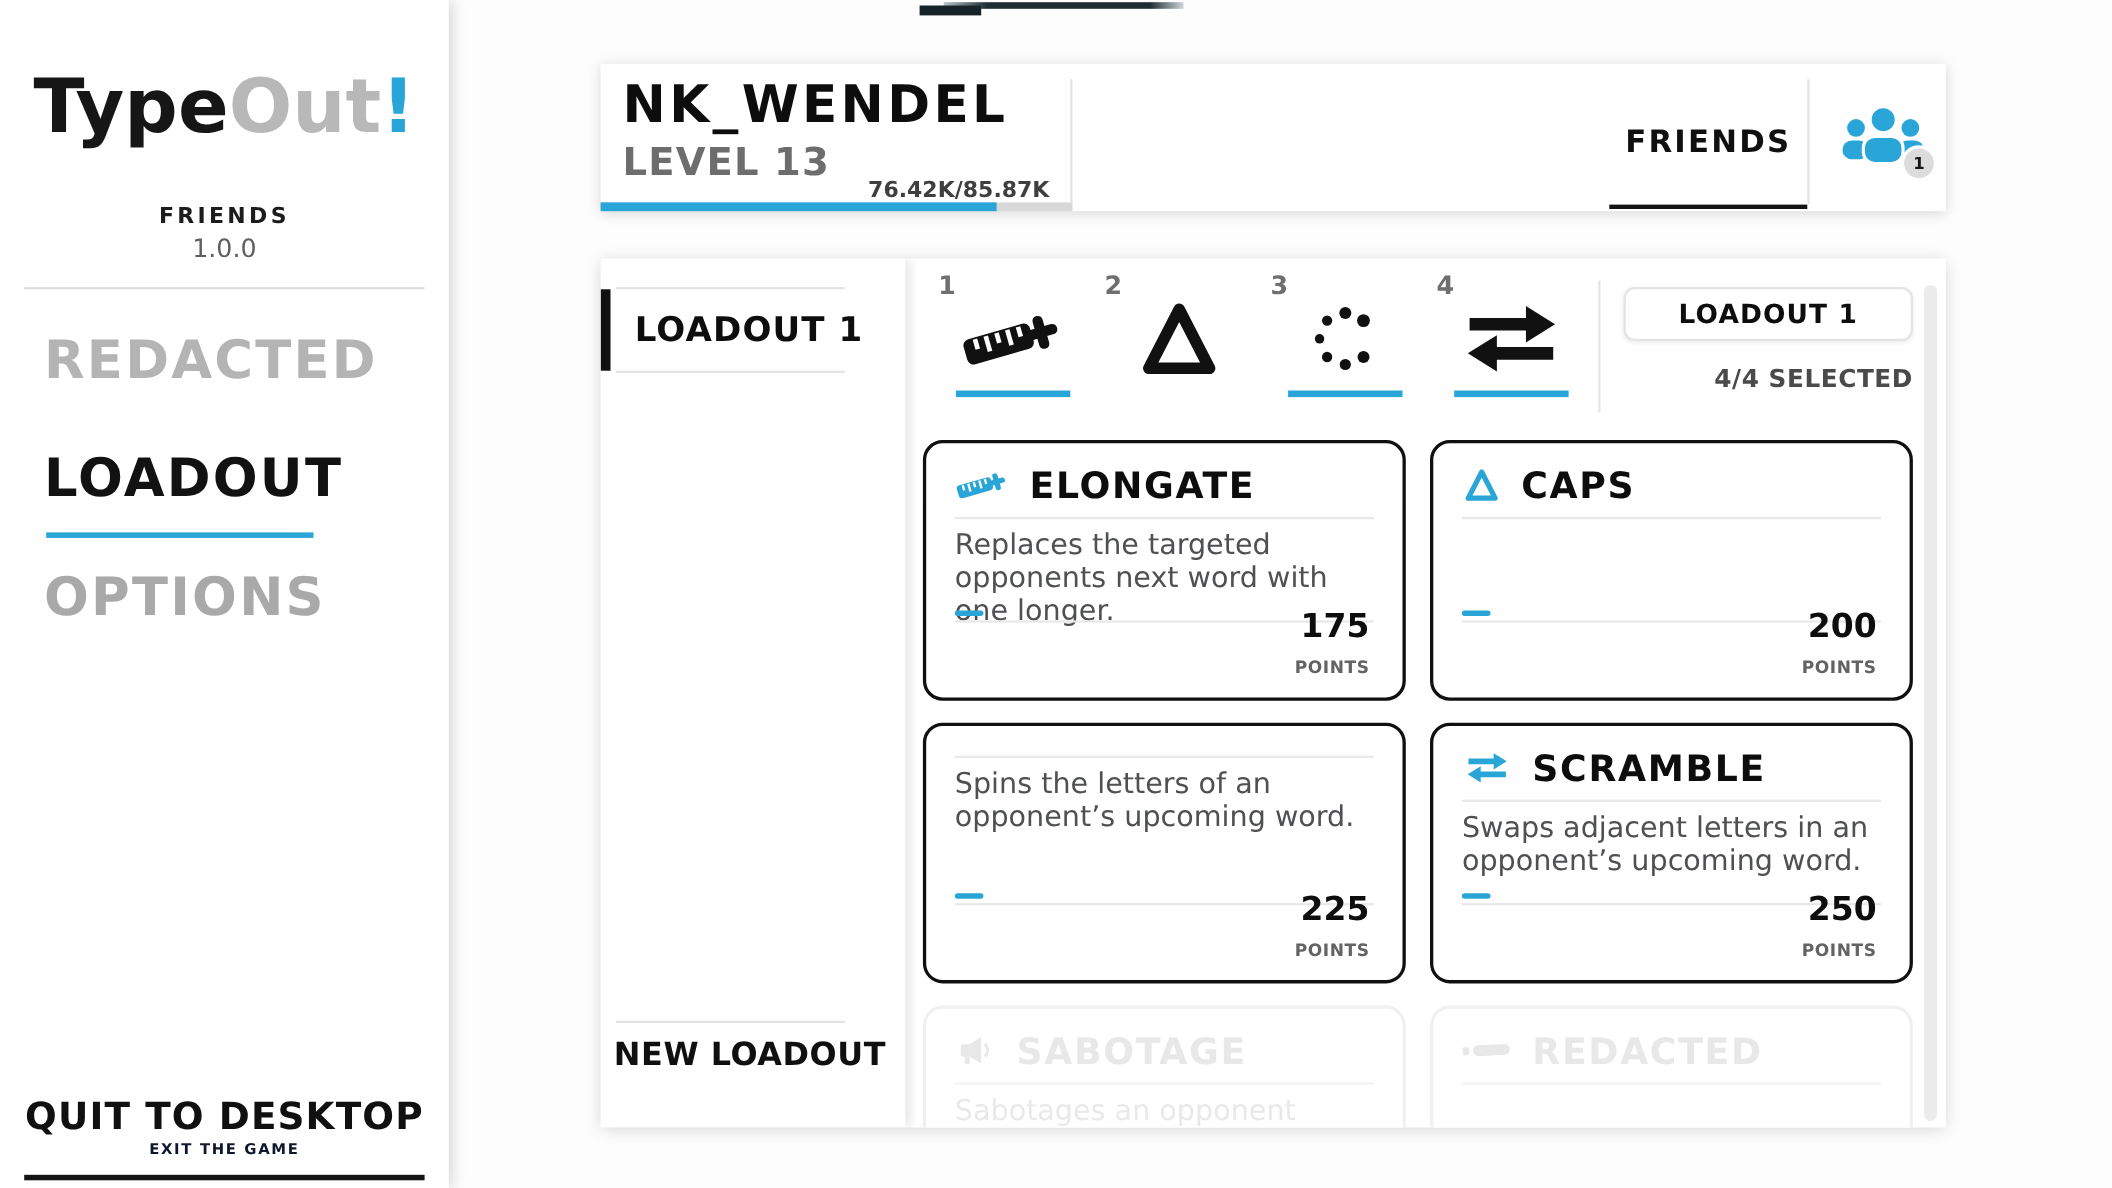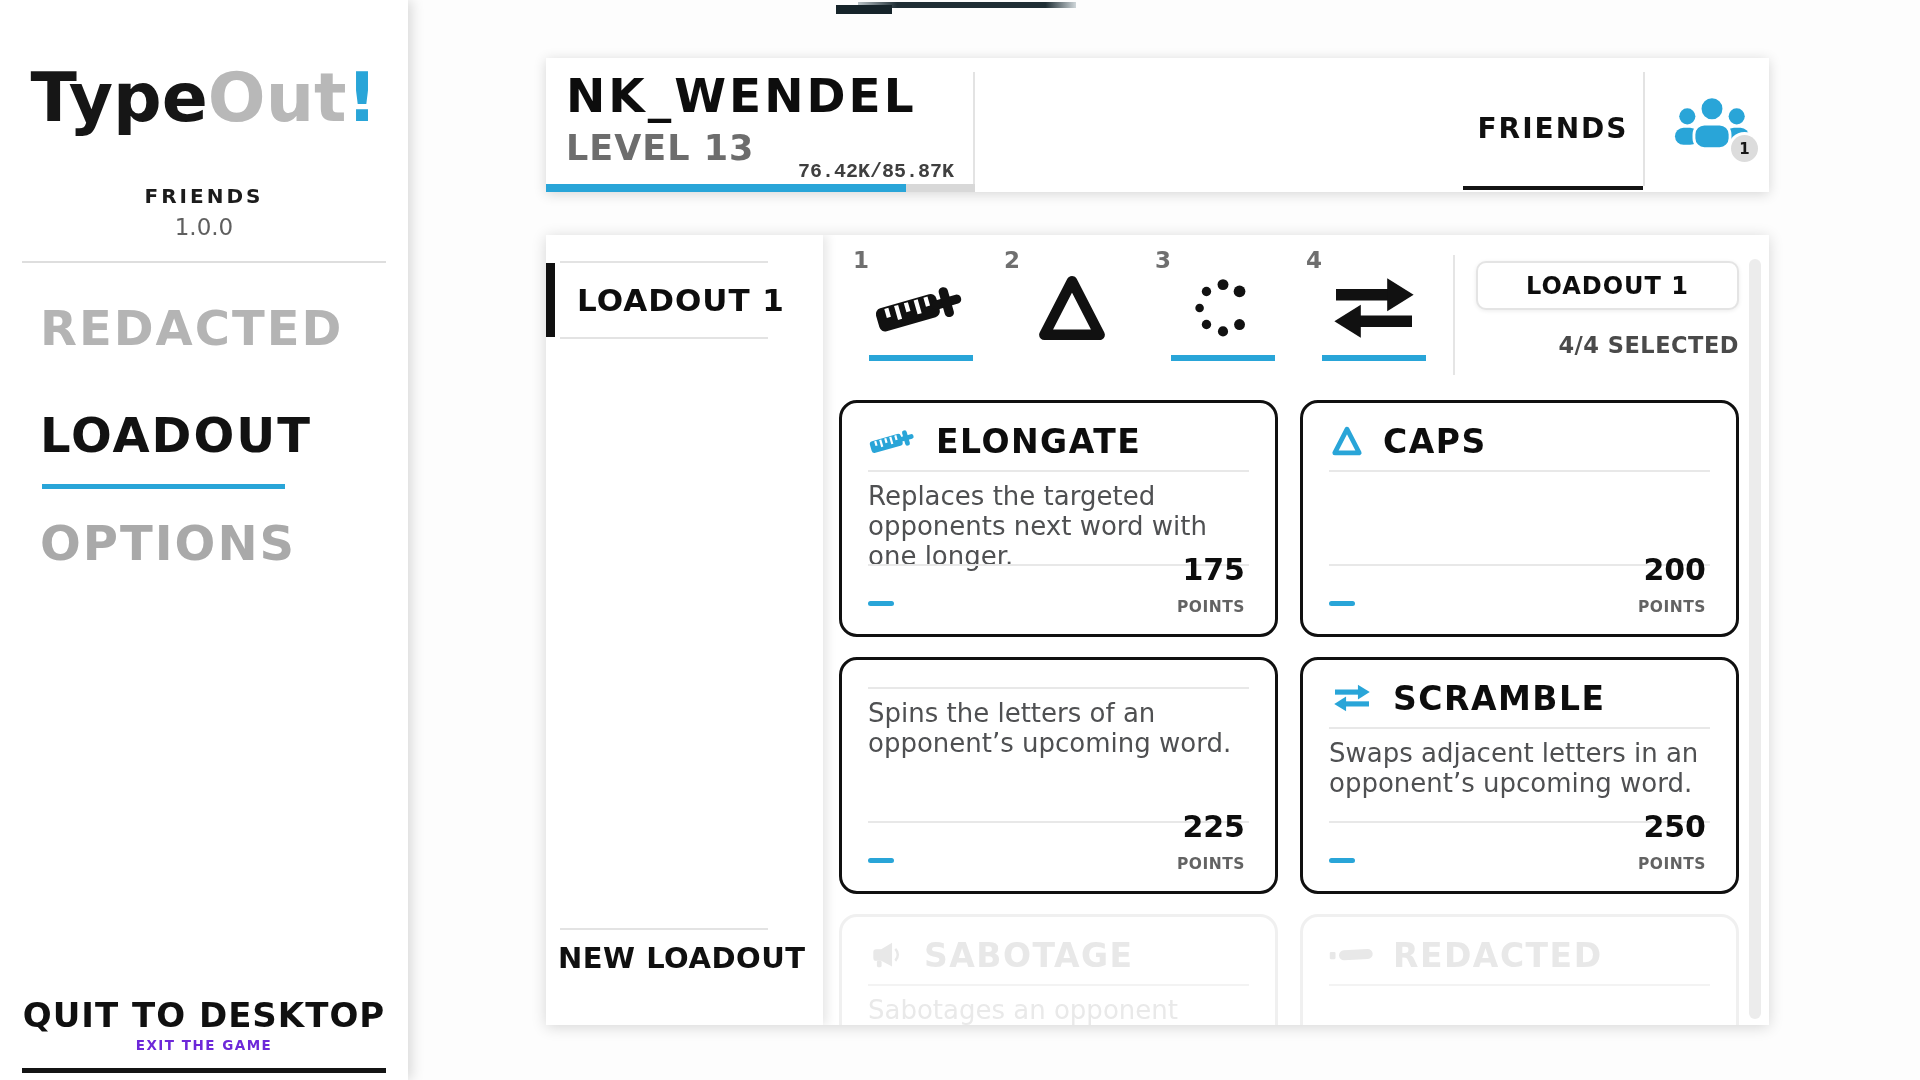--- a/index.html
+++ b/index.html
@@ -25,30 +25,30 @@
   .version{position:absolute;top:214px;width:100%;text-align:center;font-size:23px;color:#5f5f5f;}
   .side-divider{position:absolute;top:261px;left:22px;right:22px;height:2px;background:#dedede;}
   .nav-item{position:absolute;left:40px;font-size:48px;font-weight:800;letter-spacing:2px;cursor:pointer;}
   .nav-dashboard{top:300px;color:#b4b4b4;}
   .nav-loadout{top:407px;color:#121212;}
   .nav-options{top:515px;color:#a9a9a9;}
   .nav-underline{position:absolute;top:484px;left:42px;width:243px;height:5px;background:var(--accent);}
   .quit-title{position:absolute;top:995px;width:100%;text-align:center;
     font-size:34px;font-weight:800;letter-spacing:1px;color:#101010;cursor:pointer;}
   .quit-sub{position:absolute;top:1037px;width:100%;text-align:center;
-    font-size:13.5px;font-weight:700;letter-spacing:1.5px;color:#6d28d9;}
+    font-size:13.5px;font-weight:700;letter-spacing:1.5px;color:#0f172a;}
   .side-bottom-bar{position:absolute;top:1068px;left:22px;right:22px;height:5px;background:#141414;}
 
   
   .header-panel{position:absolute;left:546px;top:58px;width:1223px;height:134px;background:#fff;
     box-shadow:0 2px 12px rgba(0,0,0,0.16);}
   .username{position:absolute;left:20px;top:10px;font-size:47px;font-weight:800;letter-spacing:3px;color:#0d0d0d;}
   .level{position:absolute;left:20px;top:70px;font-size:35px;font-weight:800;letter-spacing:1px;color:#6d6d6d;}
   .xp-text{position:absolute;left:218px;top:102px;width:190px;text-align:right;
-    font-size:20px;font-weight:800;color:#3f3f3f;font-family:Liberation Mono, monospace;}
+    font-size:20px;font-weight:800;color:#3f3f3f;}
   .hdr-vdiv1{position:absolute;left:427px;top:14px;width:2px;height:112px;background:#e3e3e3;}
   .hdr-vdiv2{position:absolute;left:1097px;top:14px;width:2px;height:114px;background:#e3e3e3;}
   .xp-track{position:absolute;left:0;top:126px;width:429px;height:8px;background:#d8d8d8;}
   .xp-fill{height:100%;background:var(--accent);width:84%;}
   .friends-tab{position:absolute;left:917px;top:54px;width:180px;text-align:center;
     font-size:28px;font-weight:800;letter-spacing:2px;color:#101010;cursor:pointer;}
   .friends-underline{position:absolute;left:917px;top:128px;width:180px;height:4px;background:#141414;}
   .friends-icon-wrap{position:absolute;left:1128px;top:34px;width:76px;height:68px;color:var(--accent);cursor:pointer;}
   .friends-badge{position:absolute;right:-8px;bottom:-2px;width:27px;height:27px;border-radius:50%;
     background:#dcdcdc;box-shadow:0 0 0 3px #fff;display:flex;align-items:center;justify-content:center;
@@ -87,21 +87,21 @@
     grid-template-columns:439px 439px;grid-auto-rows:237px;column-gap:22px;row-gap:20px;}
   .card{position:relative;background:#fff;border:3.5px solid #101010;border-radius:18px;
     padding:18px 26px 0 26px;cursor:pointer;}
   .card-head{display:flex;align-items:center;gap:18px;height:40px;}
   .card-icon{color:var(--accent);display:flex;align-items:center;}
   .card-title{font-size:33px;font-weight:800;letter-spacing:1.5px;color:#0d0d0d;white-space:nowrap;}
   .card-div1{margin-top:9px;height:2px;background:#e8e8e8;}
   .card-desc{margin-top:9px;font-size:26px;line-height:30px;color:#4f5052;}
   .card-div2{position:absolute;left:26px;right:26px;bottom:68px;height:2px;background:#e8e8e8;}
   .card-foot{position:absolute;left:26px;right:30px;bottom:18px;display:flex;
-    justify-content:space-between;align-items:flex-end;}
+    justify-content:space-between;}
   .points-dash{width:26px;height:5px;border-radius:3px;background:var(--accent);margin-bottom:10px;}
   .points-wrap{text-align:right;}
   .points-val{font-size:30px;font-weight:800;line-height:1;color:#0d0d0d;}
   .points-label{margin-top:13px;font-size:15.5px;font-weight:700;letter-spacing:0.5px;color:#636363;}
   
   .card.locked{border-color:#f0f0f0;box-shadow:none;}
   .card.locked .card-title{color:var(--locked);}
   .card.locked .card-icon{color:var(--locked);}
   .card.locked .card-div1{background:#f3f3f3;}
   .card.locked .card-desc{color:#e9e9e9;}

